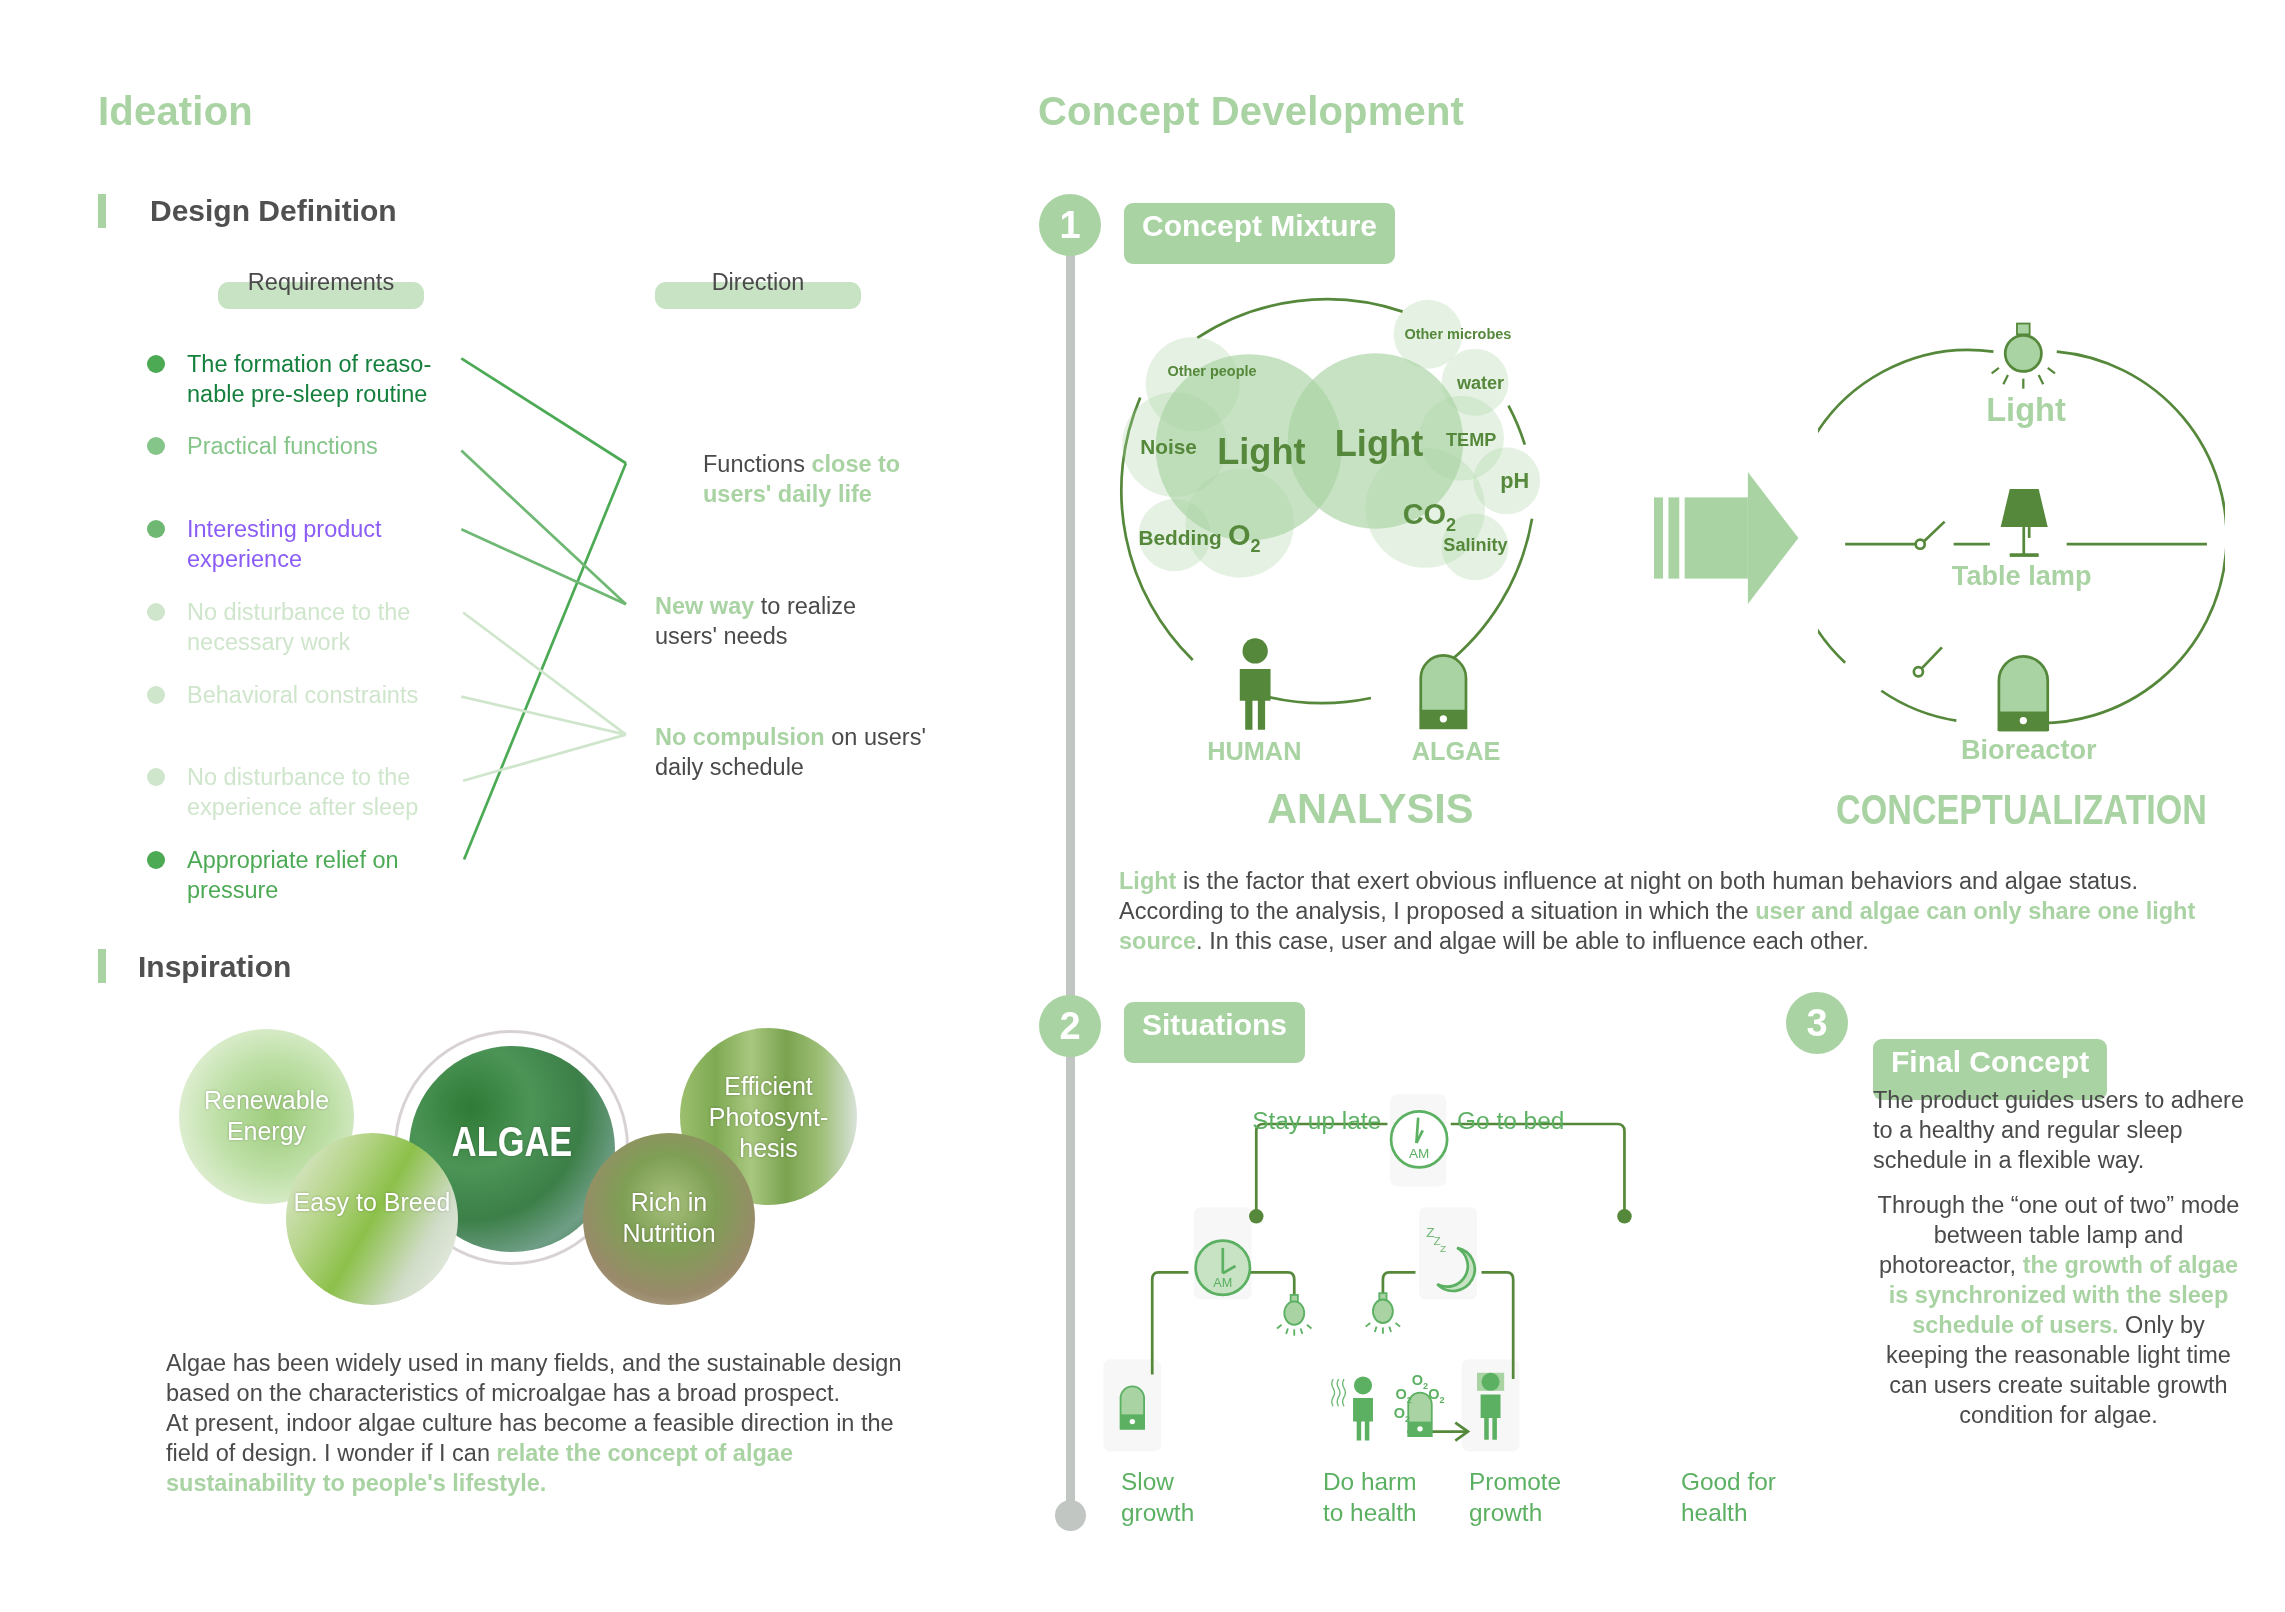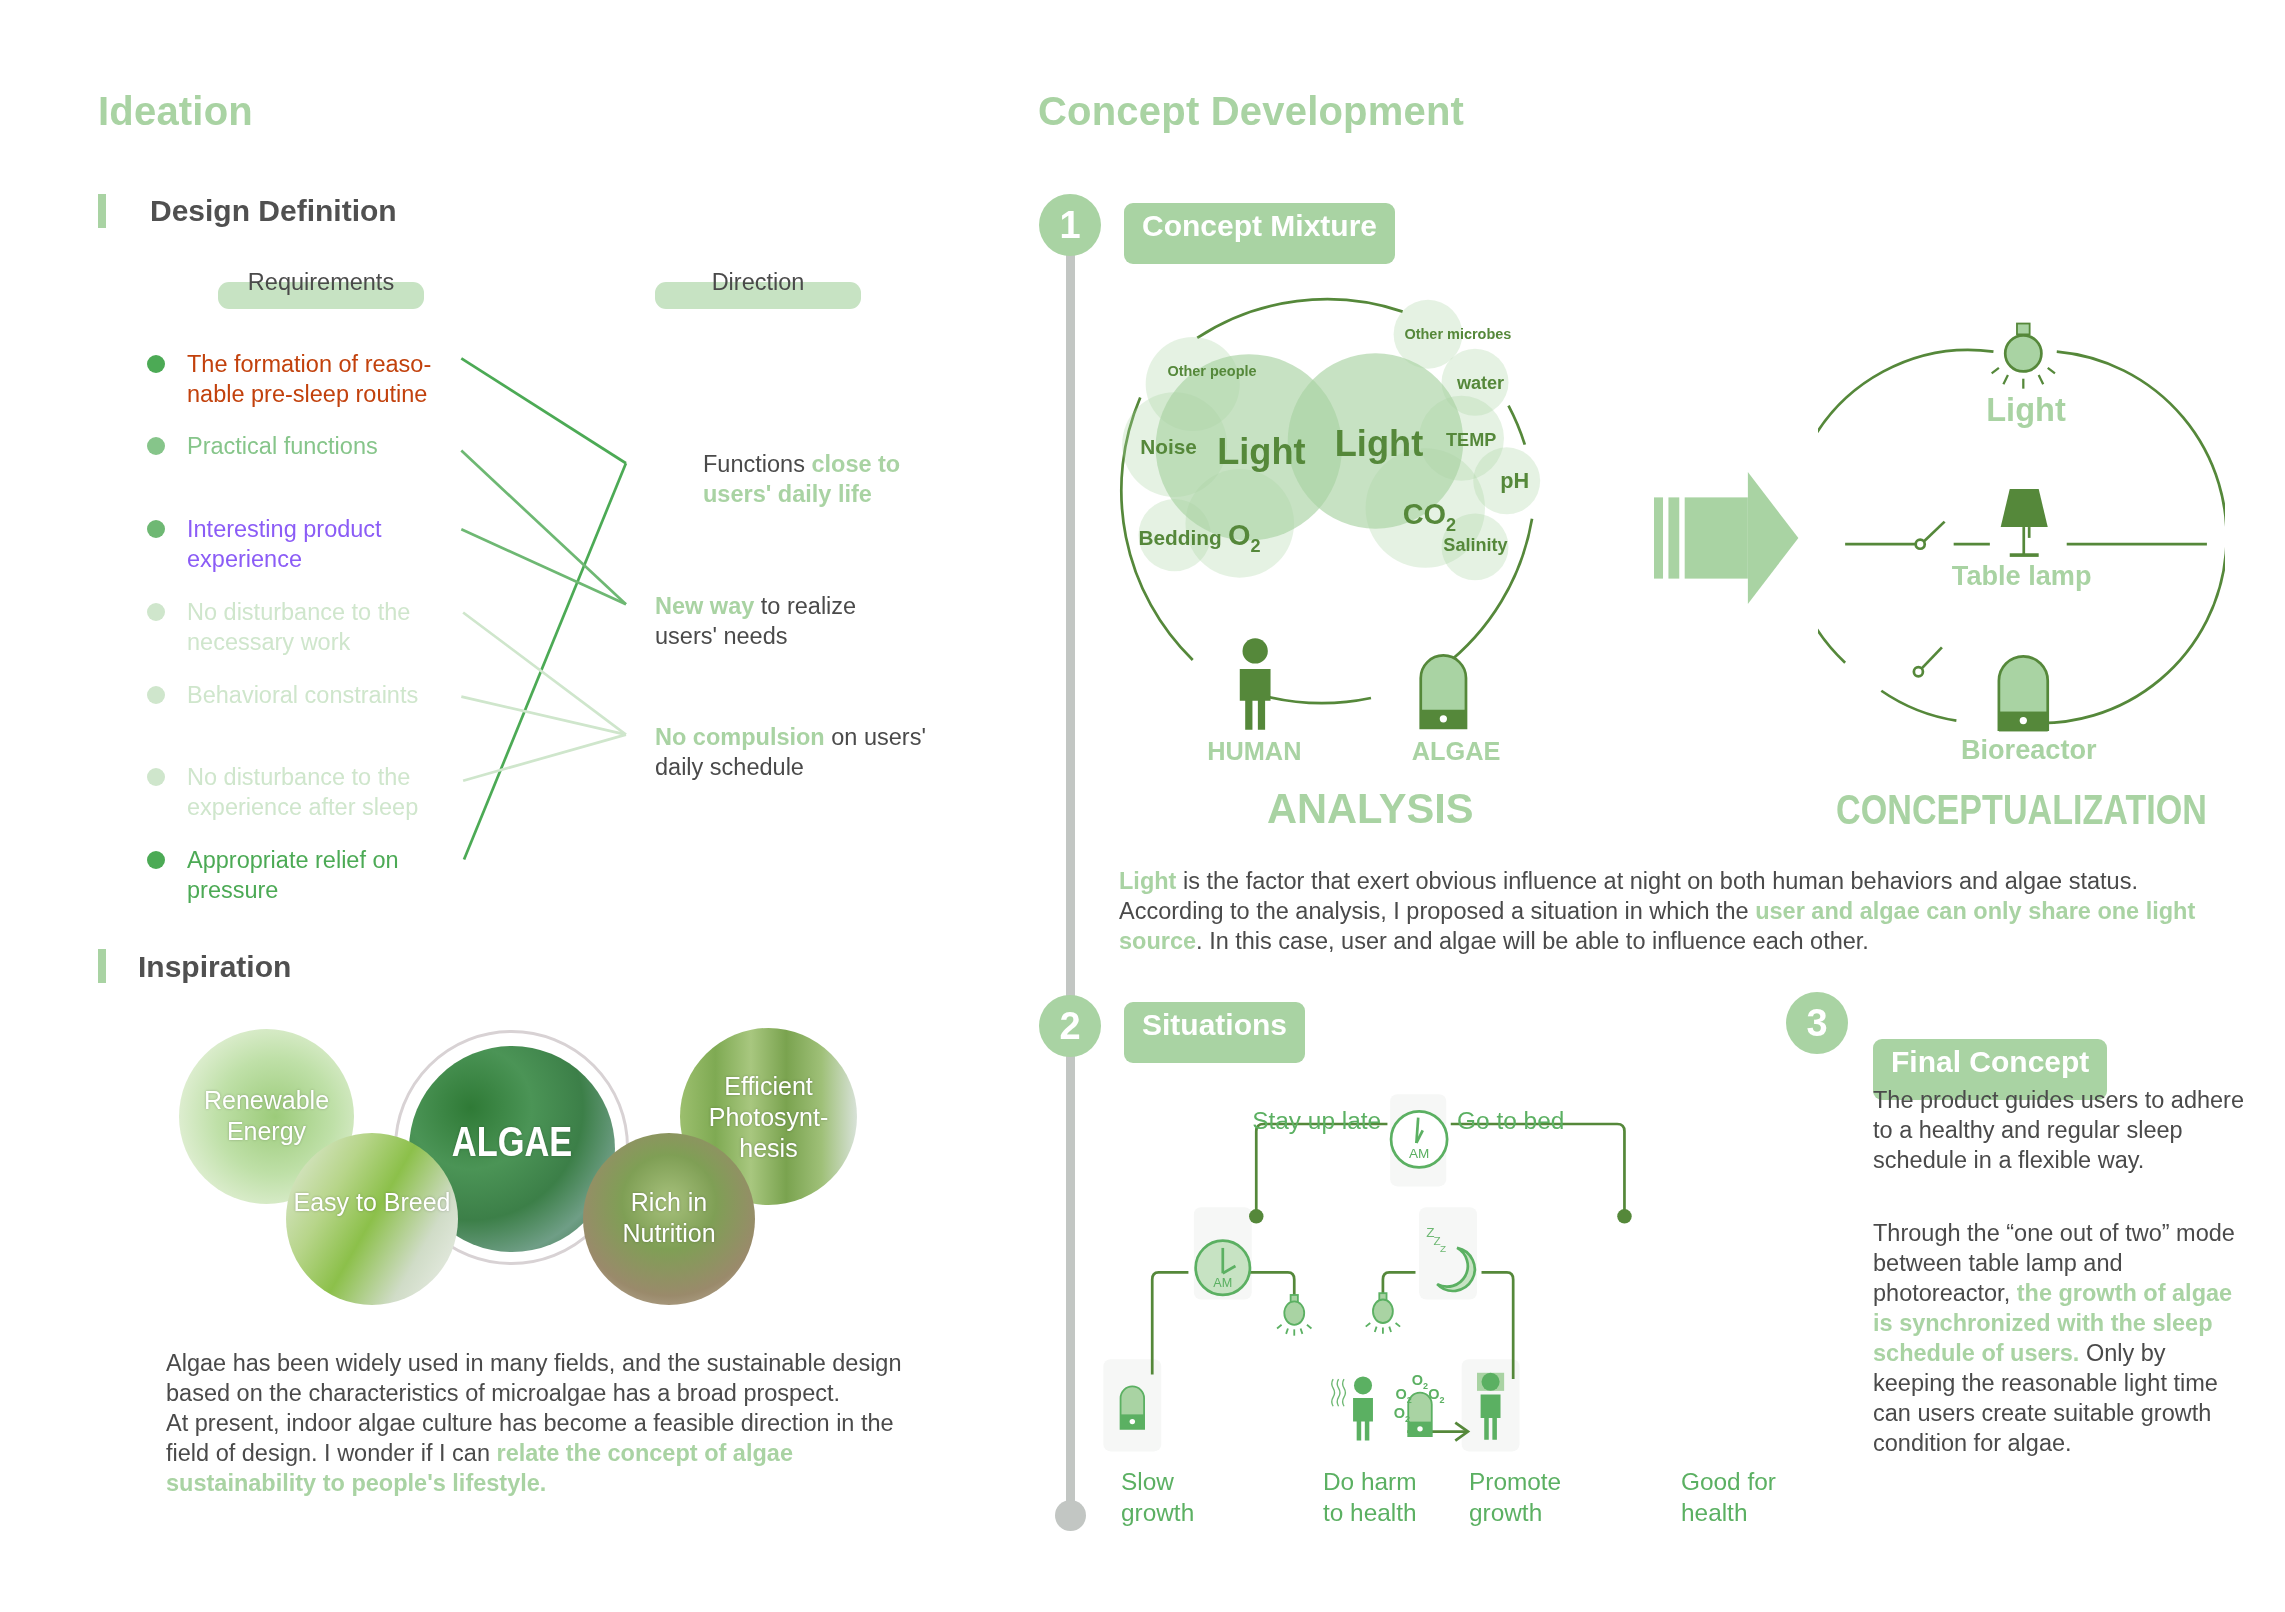--- a/index.html
+++ b/index.html
@@ -36,21 +36,21 @@
 <div class="abs pill" style="left:218px; top:282px; width:206px;">
   <div class="pill-label">Requirements</div>
 </div>
 <div class="abs pill" style="left:655px; top:282px; width:206px;">
   <div class="pill-label">Direction</div>
 </div>
 
 <div id="req-list">
     <div class="abs" style="left: 147px; top: 349px;">
       <div class="abs dot" style="left: 0px; top: 6.3px; background: rgb(76, 170, 85);"></div>
-      <div class="abs req" style="left: 40px; top: 0px; white-space: pre-line; width: 289px; color: #c2410c;">The formation of reaso-
+      <div class="abs req" style="left: 40px; top: 0px; white-space: pre-line; width: 289px; color: #15803d;">The formation of reaso-
 nable pre-sleep routine</div>
     </div>
     <div class="abs" style="left: 147px; top: 431px;">
       <div class="abs dot" style="left: 0px; top: 6.3px; background: rgb(134, 197, 138);"></div>
       <div class="abs req" style="left: 40px; top: 0px; white-space: pre-line; width: 289px; color: rgb(134, 197, 138);">Practical functions</div>
     </div>
     <div class="abs" style="left: 147px; top: 514px;">
       <div class="abs dot" style="left: 0px; top: 6.3px; background: rgb(110, 184, 115);"></div>
       <div class="abs req" style="left: 40px; top: 0px; white-space: pre-line; width: 289px; color: #8b5cf6;">Interesting product
 experience</div>
@@ -347,17 +347,17 @@
 <div class="abs sit-label" style="left:1469px; top:1466px; white-space:pre-line;">Promote
 growth</div>
 <div class="abs sit-label" style="left:1681px; top:1466px; white-space:pre-line;">Good for
 health</div>
 
 <div class="abs num" style="left:1786px; top:992px;">3</div>
 <div class="abs tag" style="left:1873px; top:999px;margin-top:40px;">Final Concept</div>
 
 <div class="abs body" style="left:1873px; top:1085px; width:371px;">
   <div>The product guides users to adhere to a healthy and regular sleep schedule in a flexible way.</div>
-  <div style="margin-top:43px;">
+  <div style="margin-top:15px;text-align:center;">
     <span>Through the “one out of two” mode between table lamp and photoreactor, </span><span class="hl">the growth of algae is synchronized with the sleep schedule of users.</span><span> Only by keeping the reasonable light time can users create suitable growth condition for algae.</span>
   </div>
 </div>
 
 
 </body></html>

